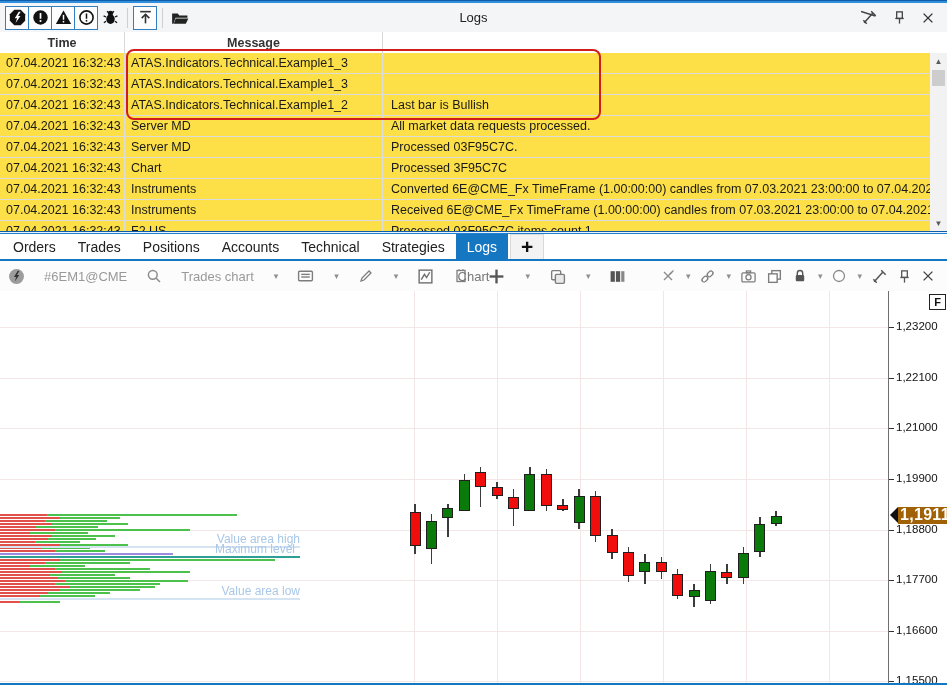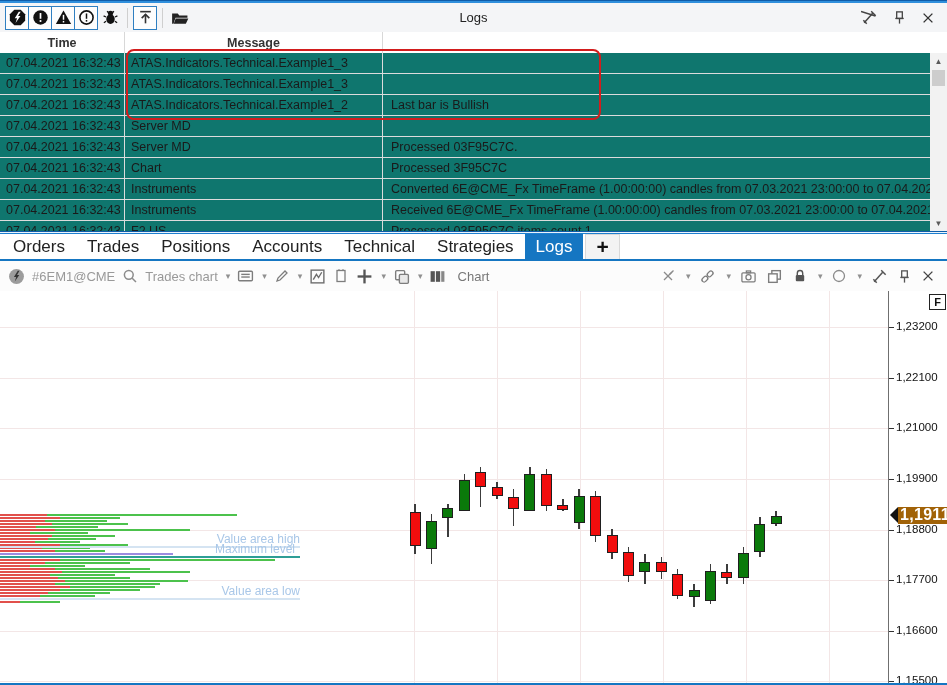--- a/index.html
+++ b/index.html
@@ -22,42 +22,42 @@
   .tb-plain{width:24px;height:24px;display:flex;align-items:center;justify-content:center;}
   .tb-sep{width:1px;height:20px;background:#cfcfcf;margin:0 5px;}
   .logs-title{position:absolute;left:0;right:0;text-align:center;font-size:13px;color:#222;pointer-events:none;}
   .lt-right{margin-left:auto;display:flex;align-items:center;gap:14px;padding-right:12px;}
   .log-table{position:absolute;left:0;top:32px;width:947px;height:199px;background:#fff;overflow:hidden;}
   .log-hrow{display:grid;grid-template-columns:125px 258px 1fr 17px;height:21px;
     border-bottom:1px solid #cfcfcf;font-size:12.5px;color:#333;background:#fff;}
   .log-hcell{display:flex;align-items:center;justify-content:center;border-right:1px solid #d8d8d8;font-weight:bold;}
   .log-rows{position:absolute;left:0;top:21px;width:947px;height:178px;overflow:hidden;}
   .log-row{display:grid;grid-template-columns:125px 258px 1fr;height:21px;box-sizing:border-box;
-    border-bottom:1px solid #dcdcdc;font-size:12.5px;background:#0f766e;}
+    border-bottom:1px solid #dcdcdc;font-size:12.5px;background:#fde047;}
   .log-cell{display:flex;align-items:center;padding:0 0 0 6px;border-right:1px solid #dcdcdc;
     white-space:nowrap;overflow:hidden;}
   .log-cell.msg{border-right:none;padding-left:8px;}
   .annotation-box{position:absolute;left:126px;top:17px;width:471px;height:67px;
     border:2px solid #d21d1d;border-radius:8px;pointer-events:none;z-index:5;}
   .vscroll{position:absolute;right:0;top:21px;width:17px;height:178px;background:#f2f2f2;}
   .vs-arrow{width:17px;height:16px;display:flex;align-items:center;justify-content:center;
     font-size:8px;color:#5a5a5a;}
   .vs-arrow.down{position:absolute;bottom:0;}
   .vs-thumb{position:absolute;left:2px;top:17px;width:13px;height:16px;background:#cdcdcd;}
   
   .tabbar{position:absolute;left:0;top:234px;width:947px;height:25px;background:#fff;
     display:flex;align-items:stretch;padding-left:2px;}
-  .tab{display:flex;align-items:center;padding:0 11px;font-size:17px;color:#222;cursor:default;}
+  .tab{display:flex;align-items:center;padding:0 11px;font-size:14px;color:#222;cursor:default;}
   .tab.active{background:#1576c2;color:#fff;}
   .tab.add{background:#f3f3f3;border:1px solid #d9d9d9;border-bottom:none;margin-left:2px;
     font-size:21px;font-weight:bold;color:#111;padding:0 10px;line-height:18px;}
   
   .chart-toolbar{position:absolute;left:0;top:261px;width:947px;height:30px;background:#fcfcfc;
     border-bottom:1px solid #ececec;display:flex;align-items:center;font-size:13px;color:#9a9a9a;}
-  .ct-left{display:flex;align-items:center;gap:7px;padding-left:8px;}
+  .ct-left{display:flex;align-items:center;gap:19px;padding-left:8px;}
   .ct-right{margin-left:auto;display:flex;align-items:center;gap:9px;padding-right:12px;}
   .ct-title{position:absolute;left:0;right:0;text-align:center;color:#777;pointer-events:none;}
   .caret{font-size:9px;color:#909090;margin-left:1px;}
   .ct-txt{color:#999;}
   
   .chart-area{position:absolute;left:0;top:291px;width:947px;height:392px;background:#fff;overflow:hidden;}
   .grid-h{position:absolute;left:0;width:888px;height:1px;background:#f3e6e6;}
   .grid-v{position:absolute;top:0;width:1px;height:392px;background:#f3e6e6;}
   .axis{position:absolute;left:888px;top:0;width:59px;height:392px;border-left:1px solid #6f6f6f;background:#fff;}
   .tick-dash{position:absolute;left:0;width:5px;height:1px;background:#333;}
@@ -197,20 +197,21 @@
           <div class="log-cell">ATAS.Indicators.Technical.Example1_3</div>
         </div>
         <div class="log-row">
           <div class="log-cell">07.04.2021 16:32:43</div>
           <div class="log-cell">ATAS.Indicators.Technical.Example1_2</div>
           <div class="log-cell msg">Last bar is Bullish</div>
         </div>
         <div class="log-row">
           <div class="log-cell">07.04.2021 16:32:43</div>
           <div class="log-cell">Server MD</div>
+          <div class="log-cell msg">All market data requests processed.</div>
         </div>
         <div class="log-row">
           <div class="log-cell">07.04.2021 16:32:43</div>
           <div class="log-cell">Server MD</div>
           <div class="log-cell msg">Processed 03F95C7C.</div>
         </div>
         <div class="log-row">
           <div class="log-cell">07.04.2021 16:32:43</div>
           <div class="log-cell">Chart</div>
           <div class="log-cell msg">Processed 3F95C7C</div>

